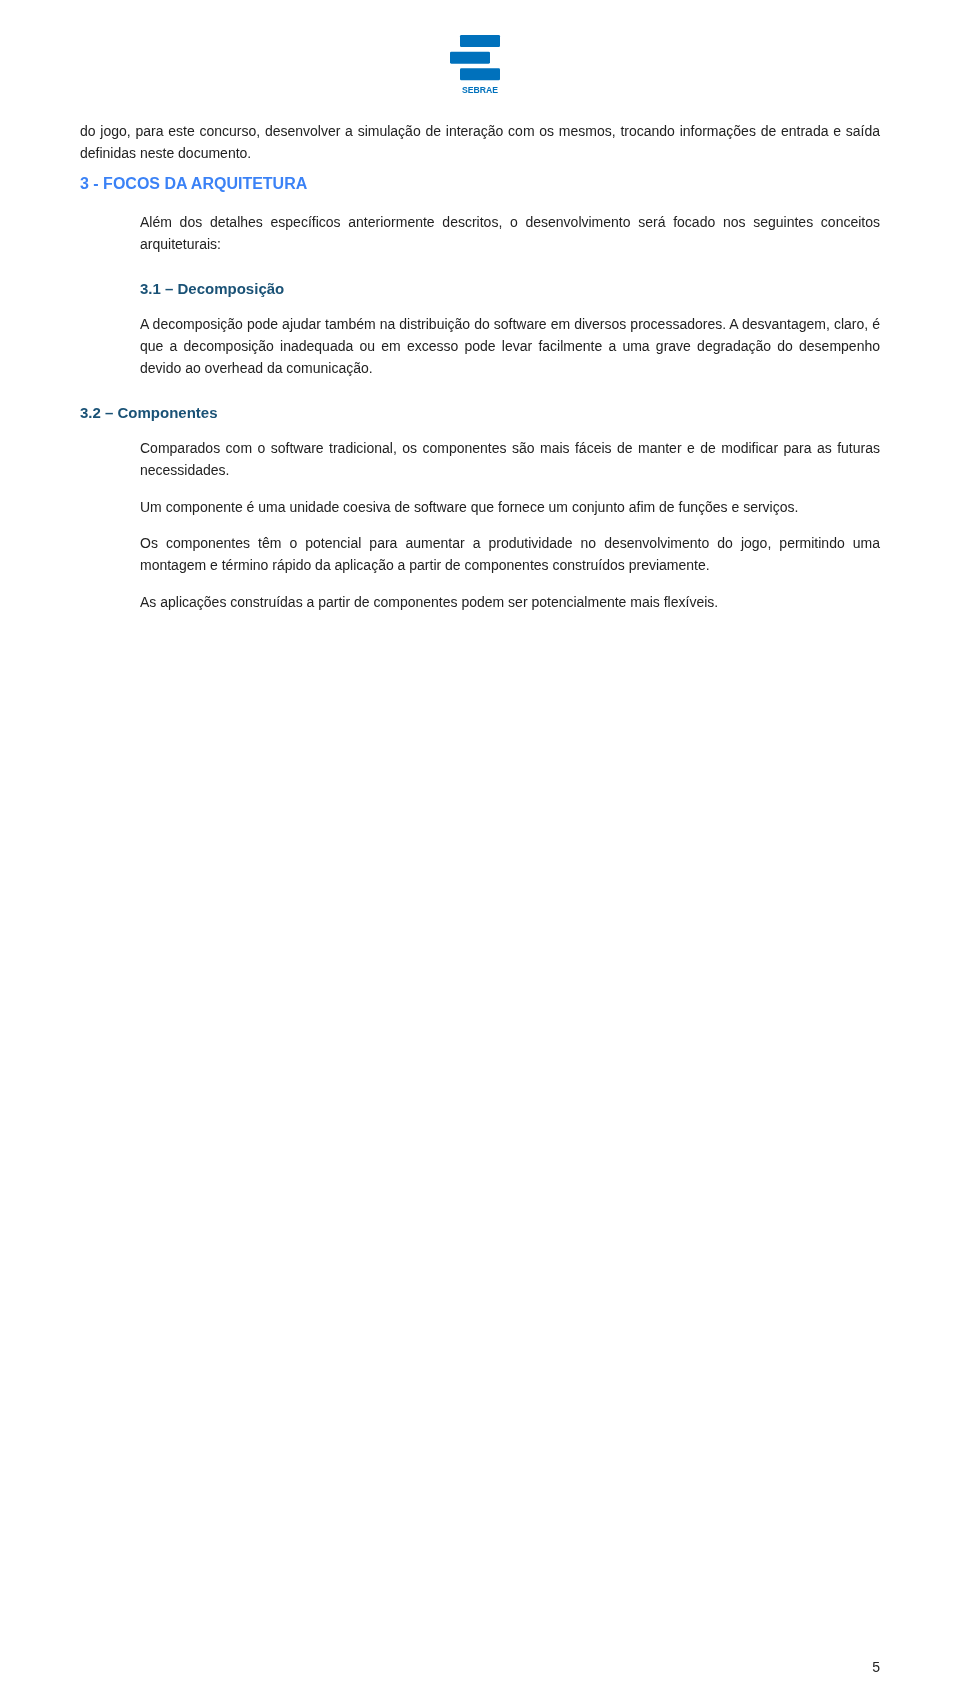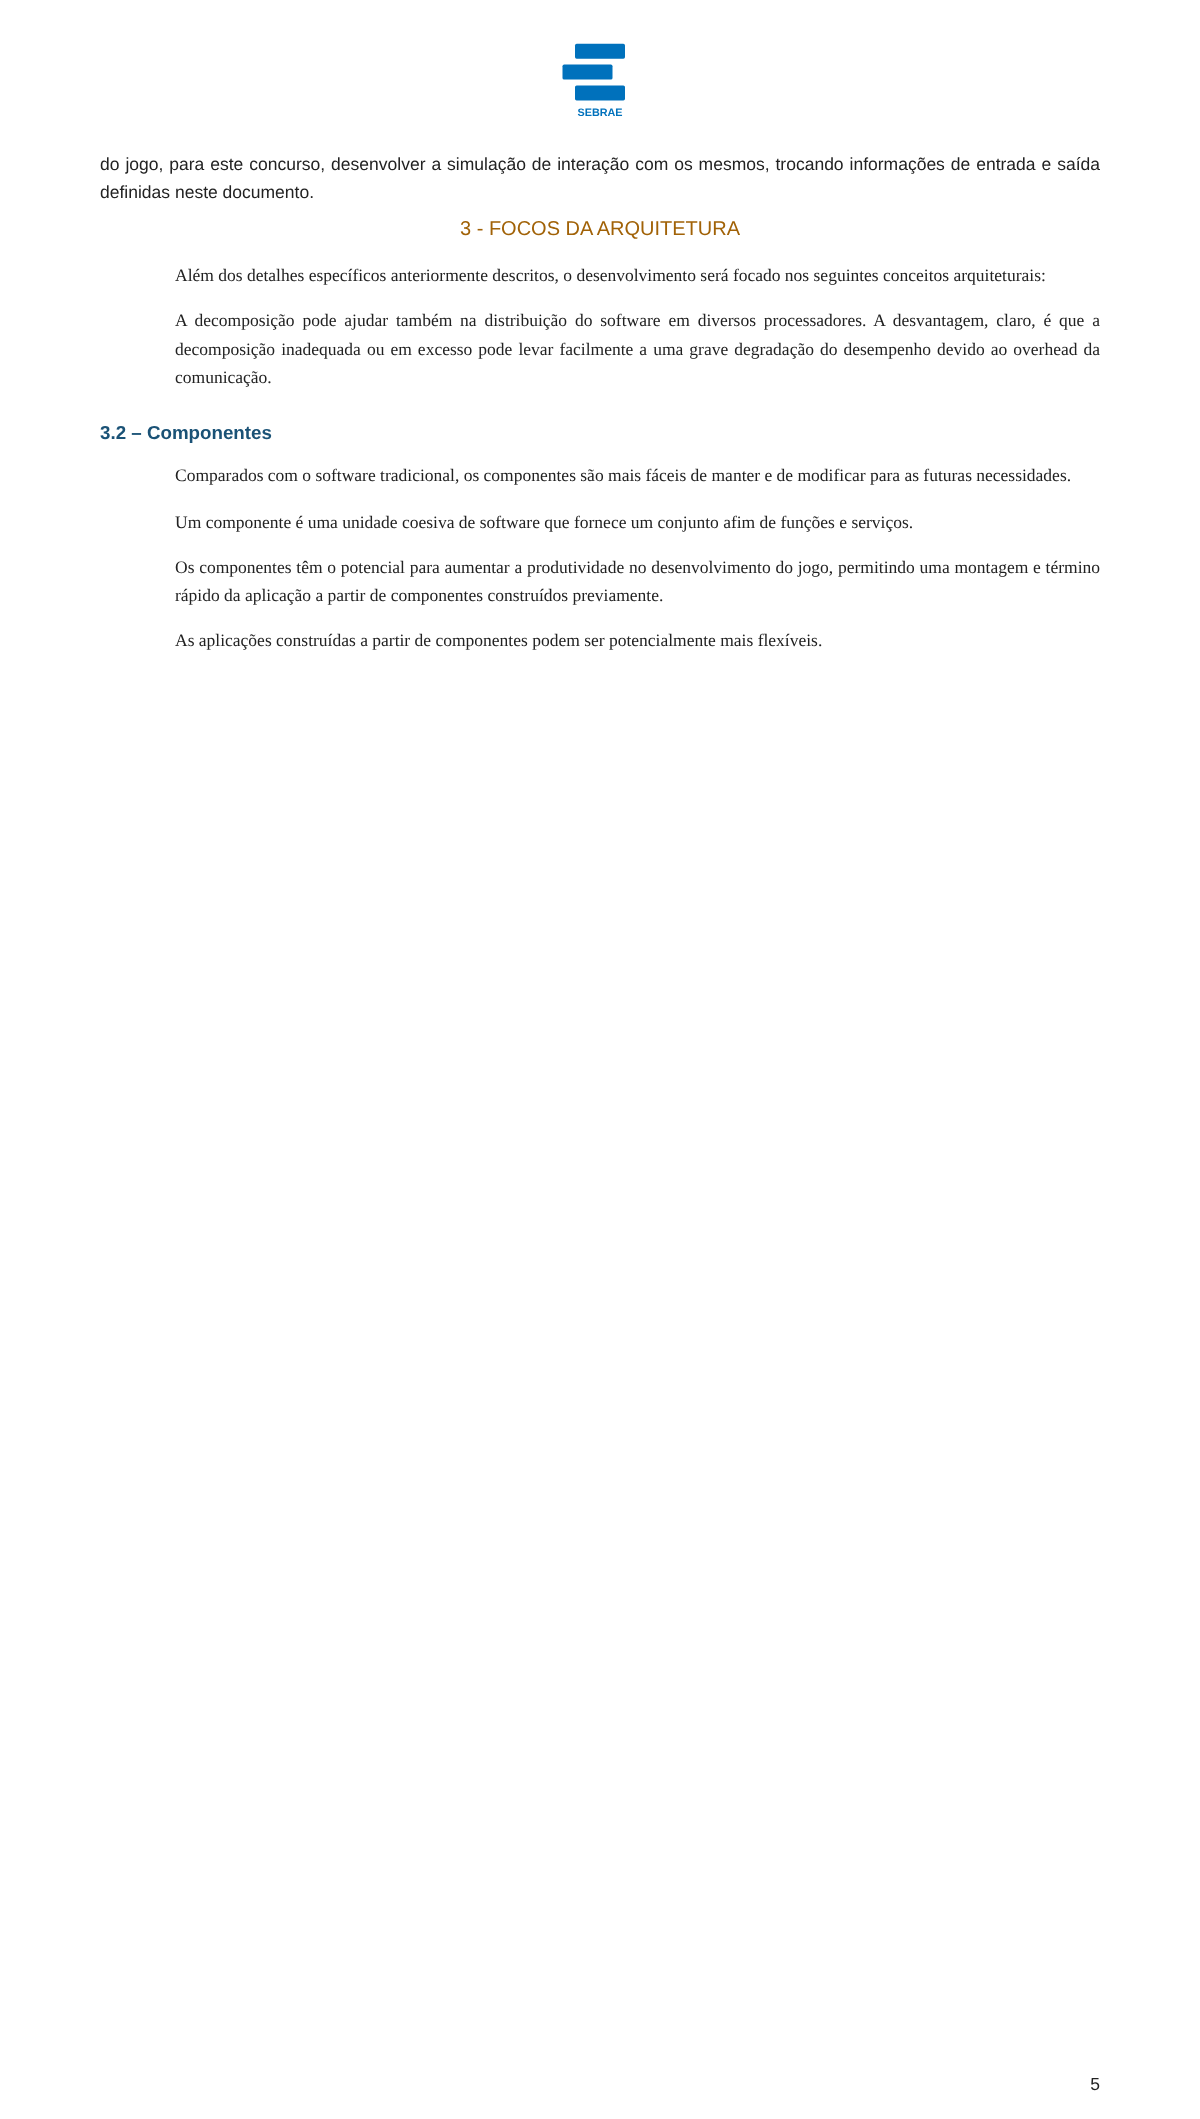--- a/index.html
+++ b/index.html
@@ -45,46 +45,44 @@
 
     .intro-text {
       text-align: justify;
       font-size: 14px;
       line-height: 1.6;
       color: #222;
     }
 
     .section-title {
       font-size: 16px;
-      font-weight: normal;
-      color: #a16207;
+      font-weight: bold;
+      color: #3b82f6;
       margin-bottom: 18px;
       margin-top: 10px;
-      text-align: center;
     }
 
     .section-body {
       text-align: justify;
       font-size: 14px;
       line-height: 1.6;
       color: #222;
       margin-bottom: 14px;
     }
 
     .subsection-title {
       font-size: 15px;
       font-weight: bold;
       color: #1a5276;
       margin-bottom: 16px;
       margin-top: 24px;
     }
 
     .indented {
       padding-left: 60px;
-      font-family: Liberation Serif, serif;
     }
 
     .page-number {
       position: absolute;
       bottom: 20px;
       right: 80px;
       font-size: 14px;
       color: #222;
     }
 
@@ -114,20 +112,21 @@
   </div>
 
   <p class="intro-text">do jogo, para este concurso, desenvolver a simulação de interação com os mesmos, trocando informações de entrada e saída definidas neste documento.</p>
 
   <div class="content-section">
     <h2 class="section-title">3   - FOCOS DA ARQUITETURA</h2>
     <p class="section-body indented">Além dos detalhes específicos anteriormente descritos, o desenvolvimento será focado nos seguintes conceitos arquiteturais:</p>
   </div>
 
   <div class="content-section">
+    <h3 class="subsection-title indented">3.1 – Decomposição</h3>
     <p class="section-body indented">A decomposição pode ajudar também na distribuição do software em diversos processadores. A desvantagem, claro, é que a decomposição inadequada ou em excesso pode levar facilmente a uma grave degradação do desempenho devido ao overhead da comunicação.</p>
   </div>
 
   <div class="content-section">
     <h3 class="subsection-title">3.2 – Componentes</h3>
     <p class="section-body indented">Comparados com o software tradicional, os componentes são mais fáceis de manter e de modificar para as futuras necessidades.</p>
     <p class="section-body indented">Um componente é uma unidade coesiva de software que fornece um conjunto afim de funções e serviços.</p>
     <p class="section-body indented">Os componentes têm o potencial para aumentar a produtividade no desenvolvimento do jogo, permitindo uma montagem e término rápido da aplicação a partir de componentes construídos previamente.</p>
     <p class="section-body indented">As aplicações construídas a partir de componentes podem ser potencialmente mais flexíveis.</p>
   </div>

